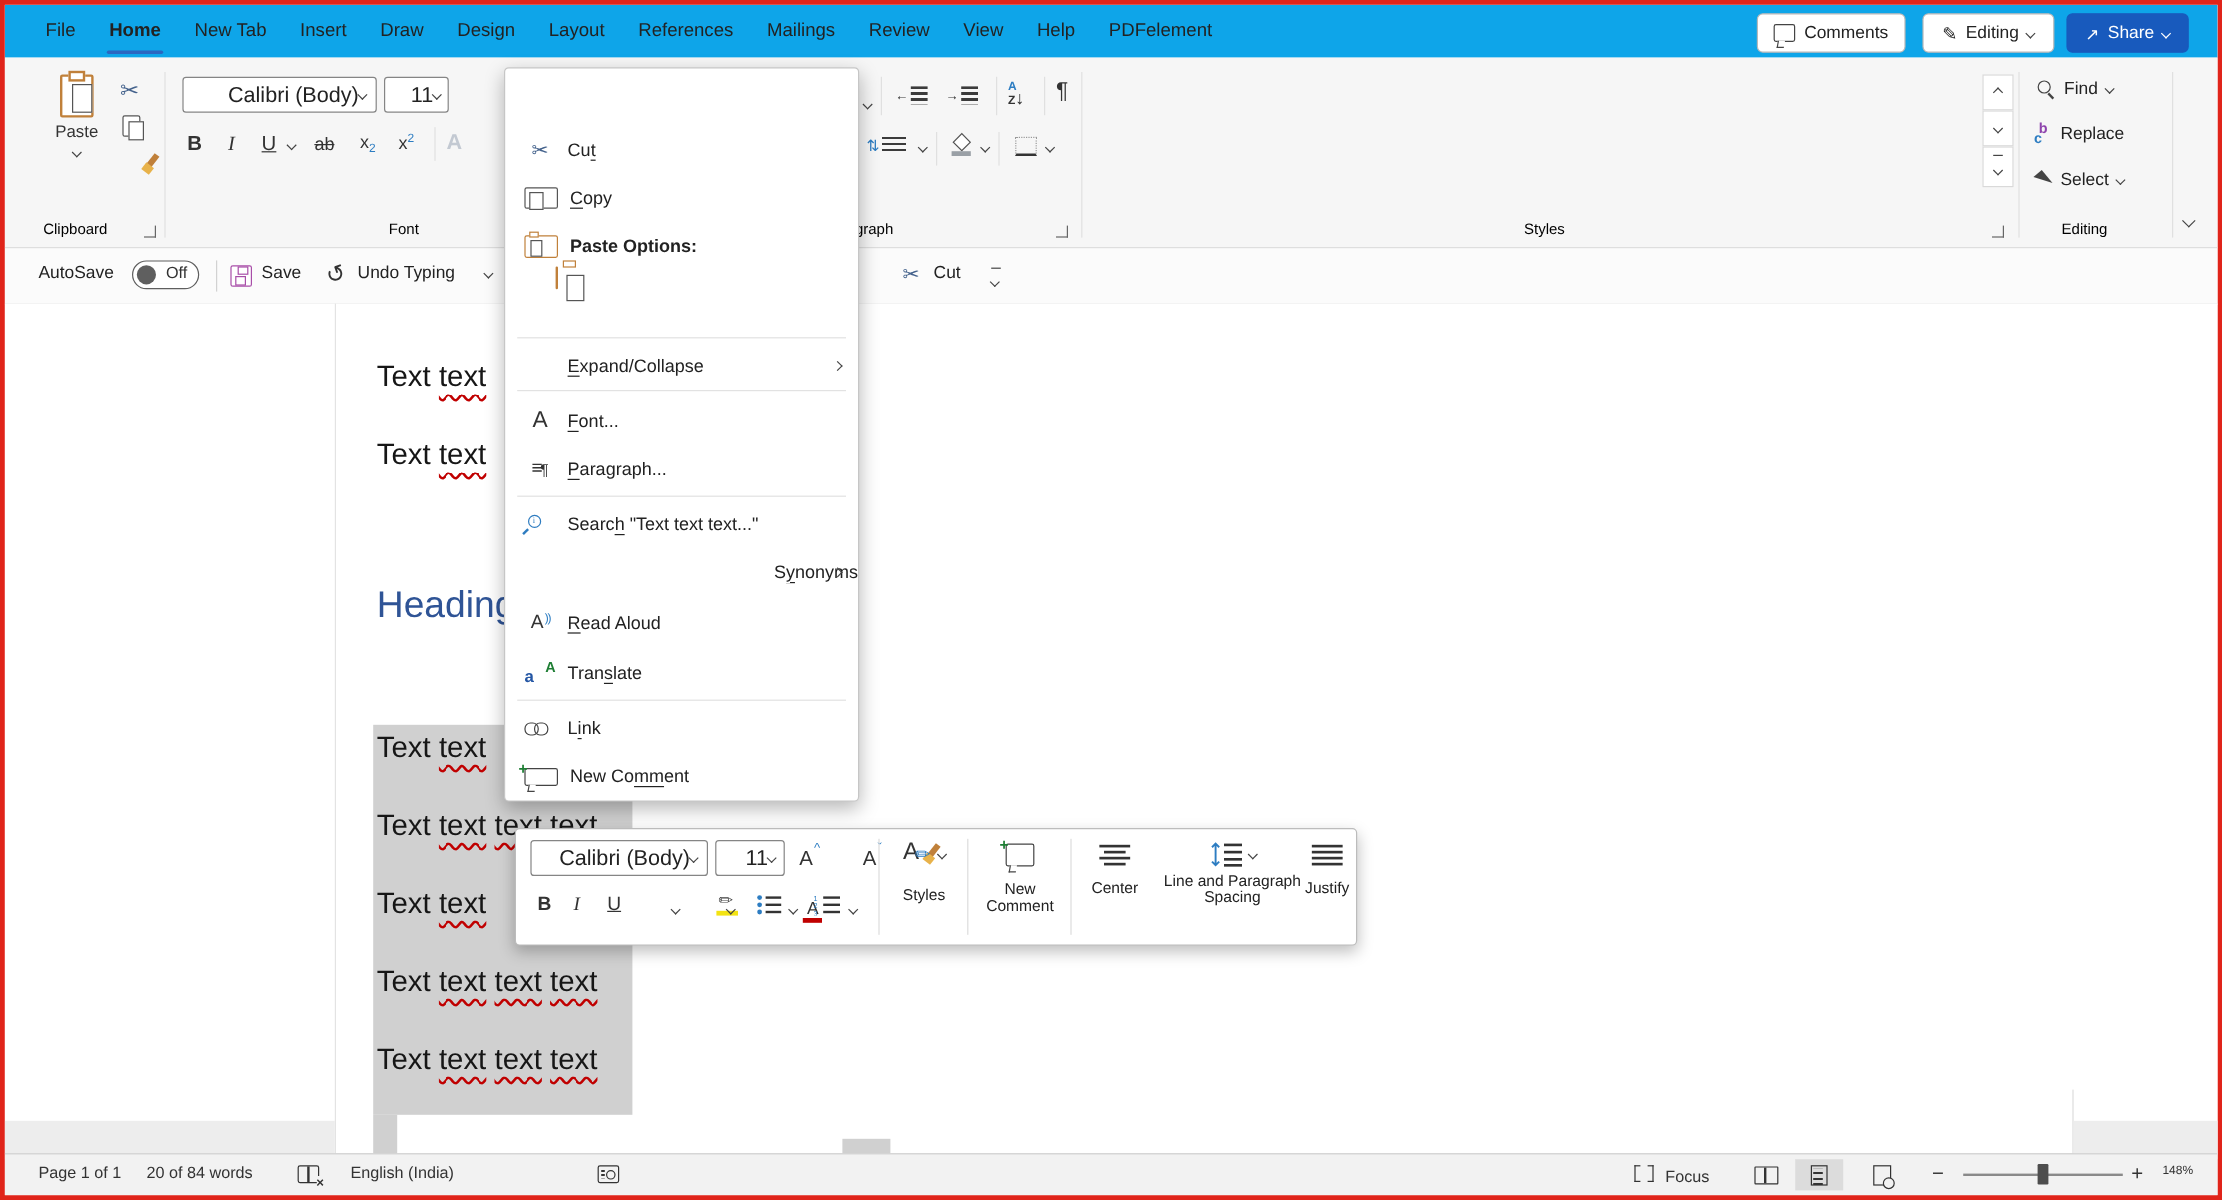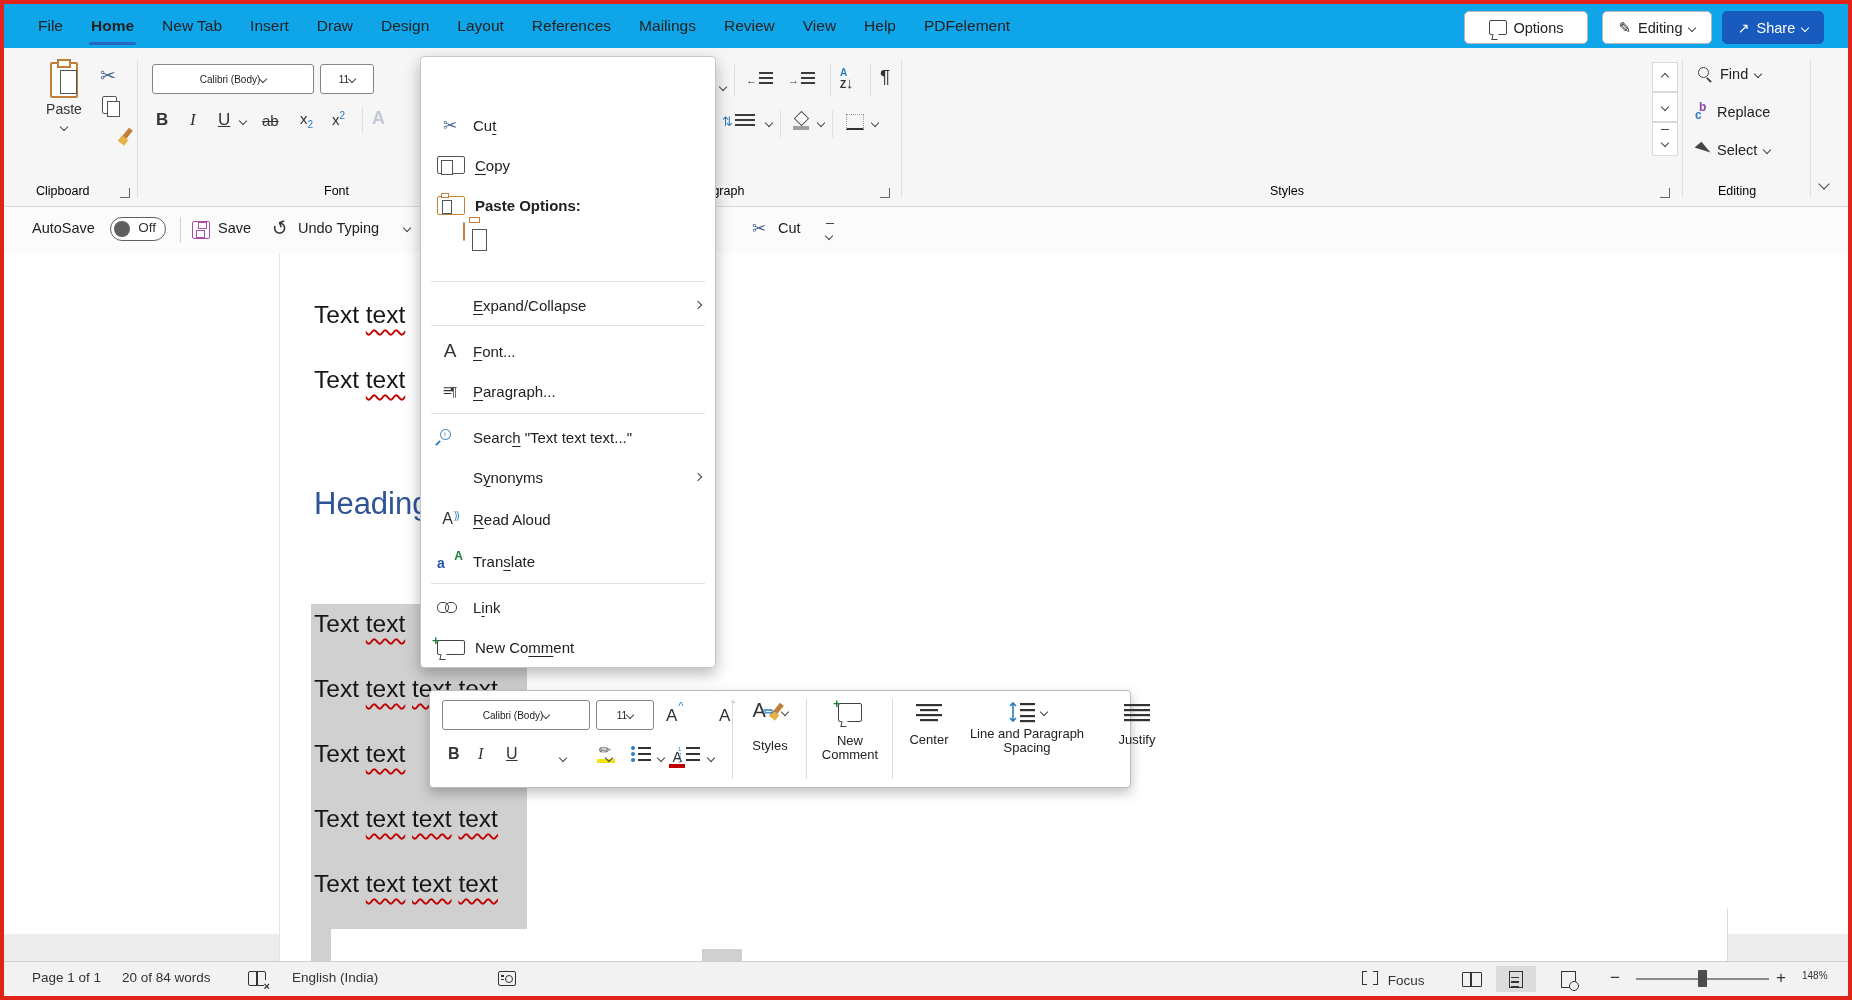--- a/index.html
+++ b/index.html
@@ -18,21 +18,21 @@
   #btn-share{left:1718px;width:100px;background:#185abd;border-color:#185abd;color:#fff;}
 
   
   #ribbon{position:absolute;left:0;top:44px;right:0;height:158px;background:#f6f6f6;border-bottom:1px solid #d8d8d8;}
   .vsep{position:absolute;top:12px;height:138px;width:1px;background:#e0e0e0;}
   .grouplabel{position:absolute;top:136px;font-size:12.5px;color:#000000;}
   .launcher{position:absolute;width:9px;height:9px;border-right:1.5px solid #666;border-bottom:1.5px solid #666;top:140px;}
   .chev{display:inline-block;width:7px;height:7px;border-right:1.6px solid #444;border-bottom:1.6px solid #444;transform:rotate(45deg);}
   .chev.r{transform:rotate(-45deg);}
   .chev.sm{width:5px;height:5px;}
-  .combo{position:absolute;height:30px;border:1px solid #858585;border-radius:3px;background:#fff;display:flex;align-items:center;justify-content:center;padding:0 8px;font-size:10px;color:#222;box-sizing:border-box;}
+  .combo{position:absolute;height:30px;border:1px solid #858585;border-radius:3px;background:#fff;display:flex;align-items:center;justify-content:flex-end;padding:0 8px;font-size:18px;color:#222;box-sizing:border-box;}
   .glyphbtn{position:absolute;font-size:17px;color:#333;}
 
   
   #paste-btn{position:absolute;left:30px;top:14px;width:60px;text-align:center;font-size:14px;color:#333;}
   .clip-lg{display:inline-block;position:relative;width:24px;height:32px;border:2px solid #c0803a;border-radius:2px;background:#fff;}
   .clip-lg::before{content:"";position:absolute;left:5px;top:-5px;width:10px;height:5px;border:2px solid #c0803a;background:#fff;}
   .clip-lg::after{content:"";position:absolute;left:8px;top:6px;width:15px;height:22px;border:1.5px solid #555;background:#fff;}
   .ic-scissors{color:#44628c;font-size:19px;}
   .ic-copy{display:inline-block;position:relative;width:13px;height:16px;border:1.5px solid #555;border-radius:2px;background:#fff;}
   .ic-copy::after{content:"";position:absolute;left:4px;top:4px;width:11px;height:14px;border:1.5px solid #555;background:#fff;}
@@ -198,21 +198,21 @@
         <div class="tab">Layout</div>
         <div class="tab">References</div>
         <div class="tab">Mailings</div>
         <div class="tab">Review</div>
         <div class="tab">View</div>
         <div class="tab">Help</div>
         <div class="tab">PDFelement</div>
       </div>
     <div class="topbtn" id="btn-comments">
       <span class="i-comment"></span>
-      <span>Options</span>
+      <span>Comments</span>
     </div>
     <div class="topbtn" id="btn-editing">
       <span style="font-size:15px;">✎</span>
       <span>Editing</span>
       <span class="chev sm"></span>
     </div>
     <div class="topbtn" id="btn-share">
       <span style="font-size:14px;">↗</span>
       <span>Share</span>
       <span class="chev sm" style="border-color:#fff;"></span>
@@ -371,21 +371,21 @@
           <span class="subarrow chev r sm"></span>
         </div><div class="cm-sep" style="top: 268px;"></div><div class="cm-item" style="top: 276px;">
           <span class="ic i-fontA"></span>
           <span class="lbl"><u>F</u>ont...</span>
         </div><div class="cm-item" style="top: 316px;">
           <span class="ic i-para"></span>
           <span class="lbl"><u>P</u>aragraph...</span>
         </div><div class="cm-sep" style="top: 356px;"></div><div class="cm-item" style="top: 362px;">
           <span class="ic i-searchinfo"></span>
           <span class="lbl">Searc<u>h</u> "Text text text..."</span>
-        </div><div class="cm-item" style="top: 402px;">
+        </div><div class="cm-item" style="top: 402px; justify-content: flex-end;">
           <span class="ic"></span>
           <span class="lbl">S<u>y</u>nonyms</span>
           <span class="subarrow chev r sm"></span>
         </div><div class="cm-item" style="top: 444px;">
           <span class="ic i-readaloud"></span>
           <span class="lbl"><u>R</u>ead Aloud</span>
         </div><div class="cm-item" style="top: 486px;">
           <span class="ic i-translate"></span>
           <span class="lbl">Tran<u>s</u>late</span>
         </div><div class="cm-sep" style="top: 526px;"></div><div class="cm-item" style="top: 532px;">
@@ -468,21 +468,21 @@
             <path d="M5 2 L5 20 M2 5 L5 2 L8 5 M2 17 L5 20 L8 17" stroke="#2d7dc2" stroke-width="1.6" fill="none"></path>
             <rect x="12" y="2" width="15" height="2.2" fill="#333"></rect>
             <rect x="12" y="8" width="15" height="2.2" fill="#333"></rect>
             <rect x="12" y="14" width="15" height="2.2" fill="#333"></rect>
             <rect x="12" y="19" width="15" height="2.2" fill="#333"></rect>
           </svg>
         <span class="chev sm"></span>
       </span>
       <span class="cap">Line and Paragraph Spacing</span>
     </div>
-    <div class="mb-cell" style="left:652px;top:12px;width:48px;margin-left:31px;">
+    <div class="mb-cell" style="left:652px;top:12px;width:48px;">
       <svg width="26" height="20">
           <rect x="0" y="1" width="26" height="2.2" fill="#333"></rect>
           <rect x="0" y="6" width="26" height="2.2" fill="#333"></rect>
           <rect x="0" y="11" width="26" height="2.2" fill="#333"></rect>
           <rect x="0" y="16" width="26" height="2.2" fill="#333"></rect>
         </svg>
       <span class="cap" style="margin-top:10px;">Justify</span>
     </div>
   </div>
 

